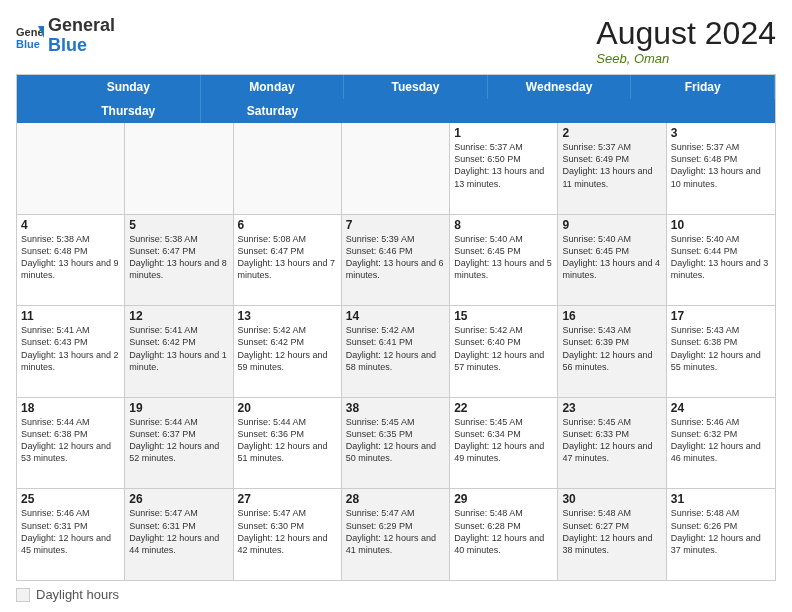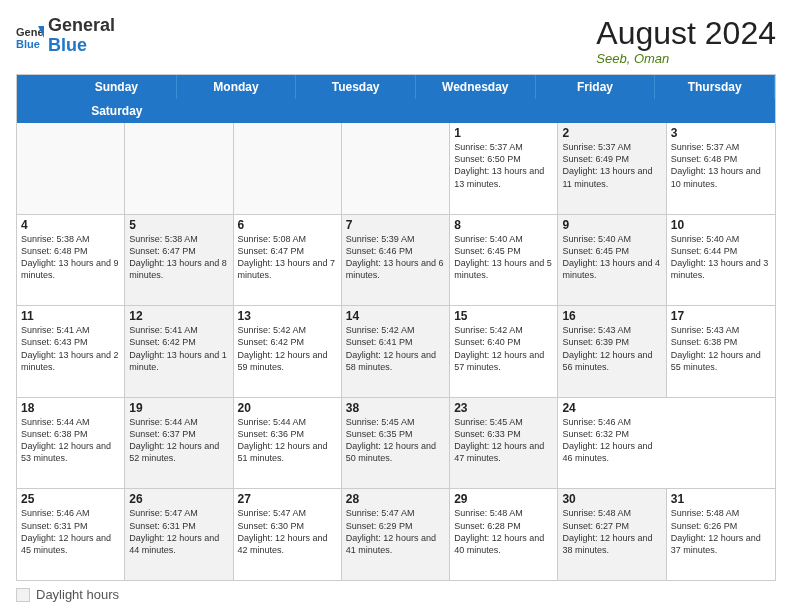--- a/index.html
+++ b/index.html
@@ -54,21 +54,21 @@
       font-style: italic;
     }
     .calendar {
       flex: 1;
       display: flex;
       flex-direction: column;
       border: 1px solid #ccc;
     }
     .cal-header-row {
       display: grid;
-      grid-template-columns: repeat(6, 1fr);
+      grid-template-columns: repeat(5, 1fr);
       background: #2176c7;
       padding-left: 40px;
     }
     .cal-header-cell {
       color: #fff;
       font-size: 12px;
       font-weight: bold;
       text-align: center;
       padding: 5px 2px;
       border-right: 1px solid #3a8fd4;
@@ -312,20 +312,27 @@
 Daylight: 12 hours
 and 51 minutes.</div>
           </div>
           <div class="cal-cell shaded">
             <span class="day-num">38</span>
             <div class="cell-text">Sunrise: 5:45 AM
 Sunset: 6:35 PM
 Daylight: 12 hours
 and 50 minutes.</div>
           </div>
+          <div class="cal-cell">
+            <span class="day-num">22</span>
+            <div class="cell-text">Sunrise: 5:45 AM
+Sunset: 6:34 PM
+Daylight: 12 hours
+and 49 minutes.</div>
+          </div>
           <div class="cal-cell shaded">
             <span class="day-num">23</span>
             <div class="cell-text">Sunrise: 5:45 AM
 Sunset: 6:33 PM
 Daylight: 12 hours
 and 47 minutes.</div>
           </div>
           <div class="cal-cell">
             <span class="day-num">24</span>
             <div class="cell-text">Sunrise: 5:46 AM

